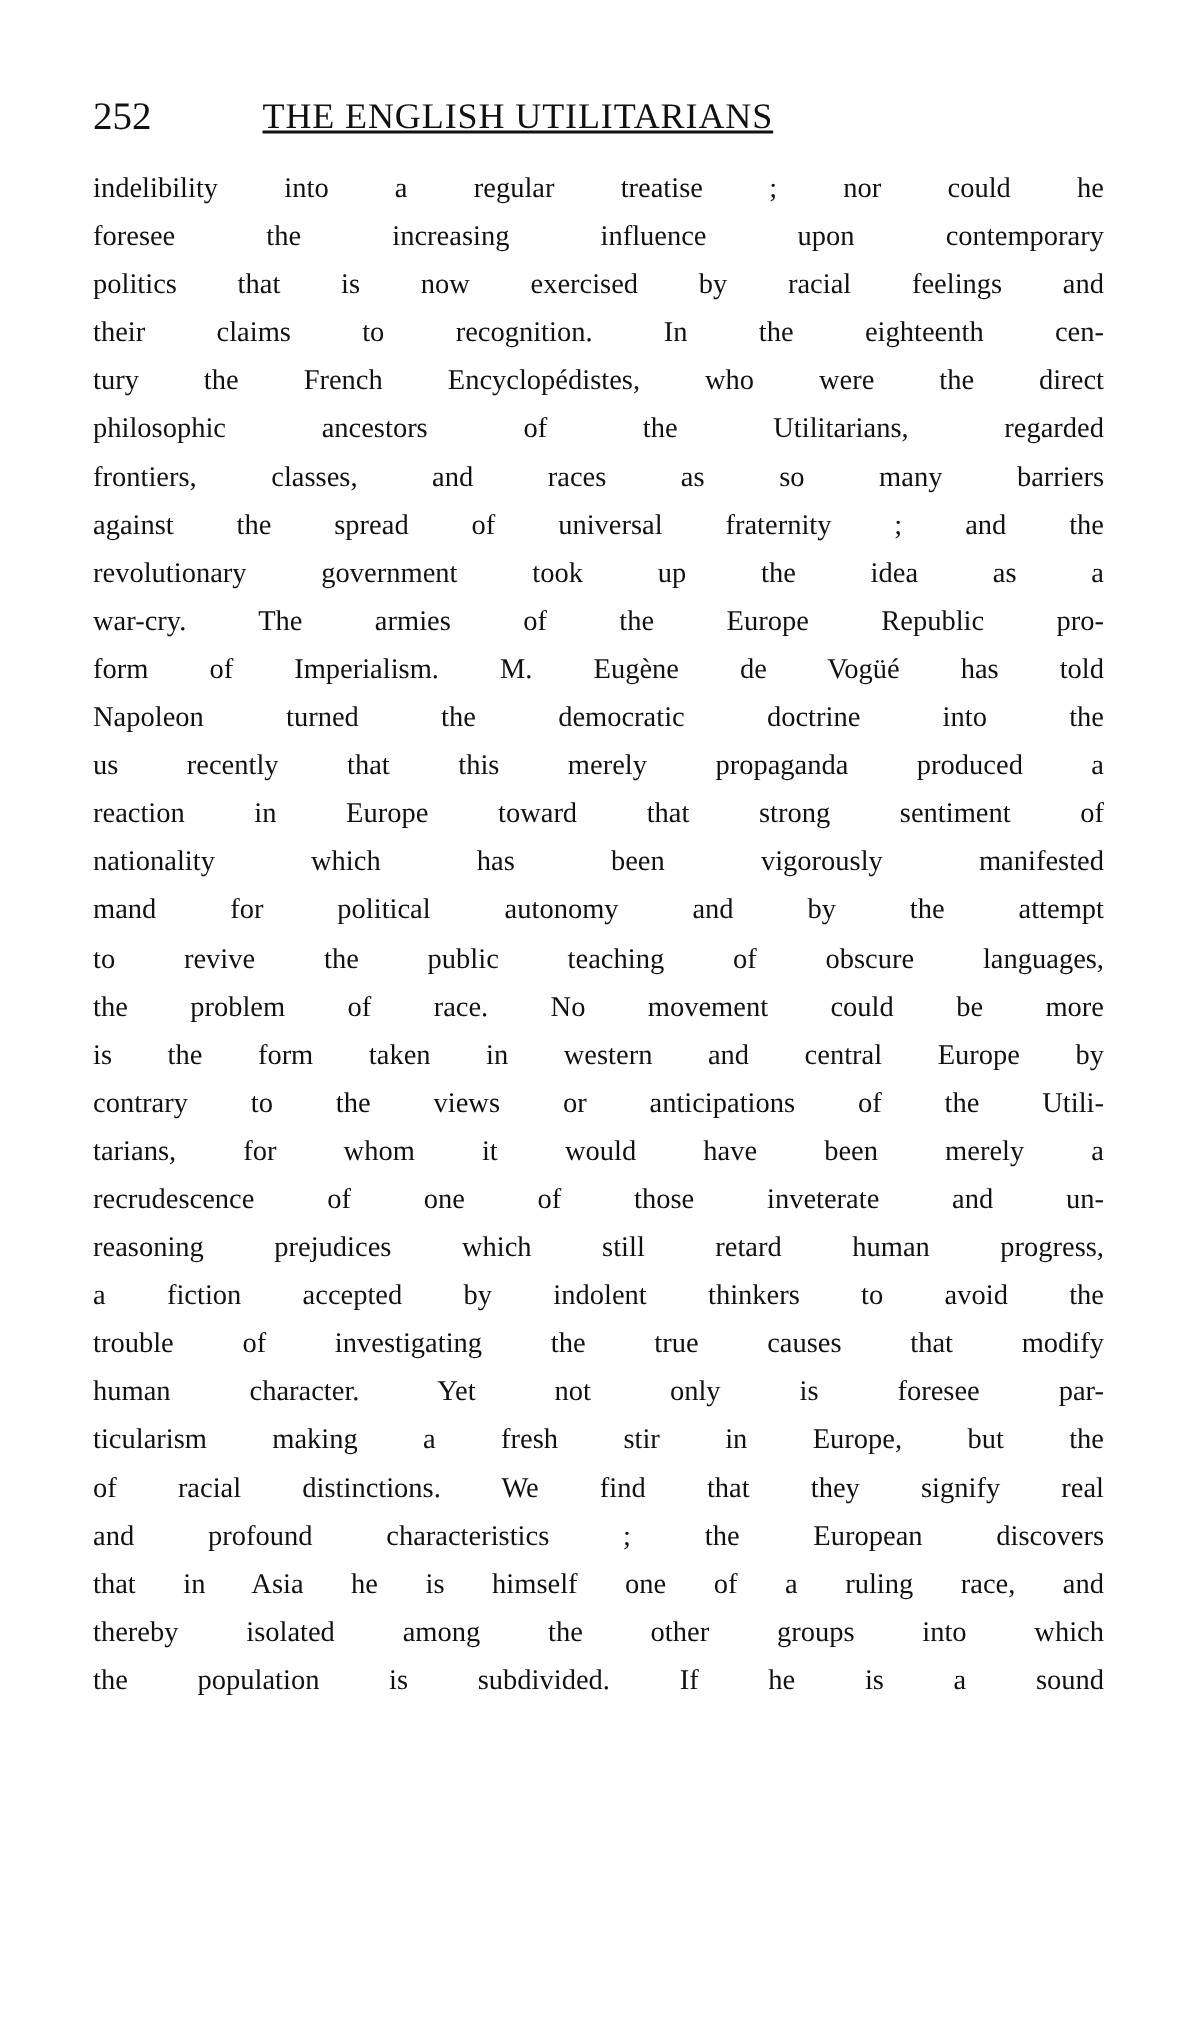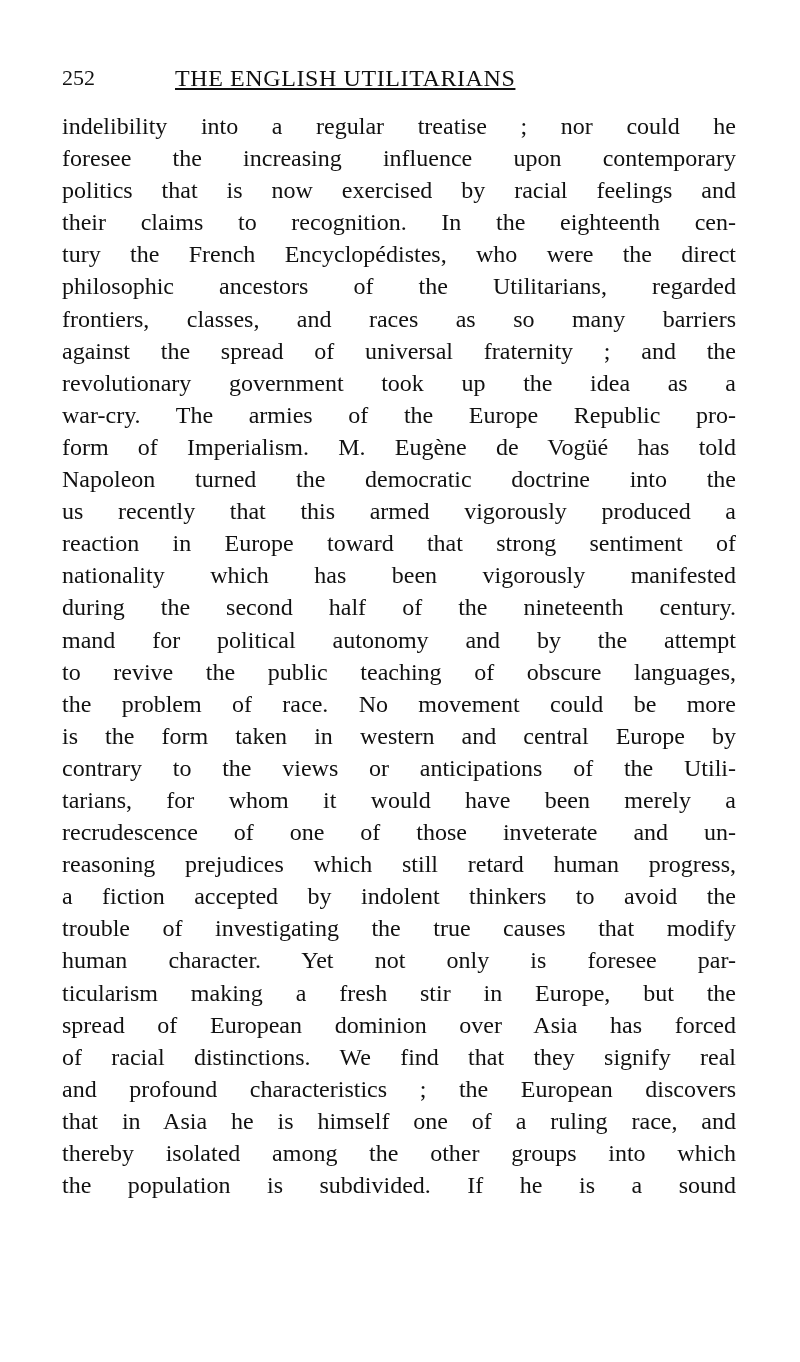--- a/index.html
+++ b/index.html
@@ -24,37 +24,37 @@
     .running-head {
       position: relative;
       height: 40px;
       font-size: 24px;
       line-height: 40px;
     }
     .page-number {
       position: absolute;
       left: 0;
       top: 0;
-      font-size: 22px;
+      font-size: 26px;
     }
     .header-title {
       position: absolute;
       left: 113px;
       top: 0;
       letter-spacing: 0.6px;
       text-decoration: underline;
     }
     .body-text {
       margin-top: 12px;
     }
     .line {
       display: block;
       height: 32.1px;
       line-height: 32.1px;
-      font-size: 24px;
+      font-size: 19px;
       text-align: justify;
       text-align-last: justify;
       white-space: nowrap;
       overflow: visible;
     }
     .line.last {
       text-align-last: justify;
     }
   </style>
 </head>
@@ -71,36 +71,34 @@
     <span class="line">politics that is now exercised by racial feelings and</span>
     <span class="line">their claims to recognition.  In the eighteenth cen-</span>
     <span class="line">tury the French Encyclopédistes, who were the direct</span>
     <span class="line">philosophic ancestors of the Utilitarians, regarded</span>
     <span class="line">frontiers, classes, and races as so many barriers</span>
     <span class="line">against the spread of universal fraternity ;  and the</span>
     <span class="line">revolutionary government took up the idea as a</span>
     <span class="line">war-cry.  The armies of the Europe Republic pro-</span>
     <span class="line">form of Imperialism.  M. Eugène de Vogüé has told</span>
     <span class="line">Napoleon turned the democratic doctrine into the</span>
-    <span class="line">us recently that this armed vigorously produced a</span>
+    <span class="line">us recently that this merely propaganda produced a</span>
     <span class="line">reaction in Europe toward that strong sentiment of</span>
     <span class="line">nationality which has been vigorously manifested</span>
-    <span class="line">during the second half of the nineteenth century.</span>
     <span class="line">mand for political autonomy and by the attempt</span>
     <span class="line">to revive the public teaching of obscure languages,</span>
     <span class="line">the problem of race.  No movement could be more</span>
     <span class="line">is the form taken in western and central Europe by</span>
     <span class="line">contrary to the views or anticipations of the Utili-</span>
     <span class="line">tarians, for whom it would have been merely a</span>
     <span class="line">recrudescence of one of those inveterate and un-</span>
     <span class="line">reasoning prejudices which still retard human progress,</span>
     <span class="line">a fiction accepted by indolent thinkers to avoid the</span>
     <span class="line">trouble of investigating the true causes that modify</span>
     <span class="line">human character.  Yet not only is foresee par-</span>
     <span class="line">ticularism making a fresh stir in Europe, but the</span>
-    <span class="line">spread of European dominion over Asia has forced</span>
     <span class="line">of racial distinctions.  We find that they signify real</span>
     <span class="line">and profound characteristics ;  the European discovers</span>
     <span class="line">that in Asia he is himself one of a ruling race, and</span>
     <span class="line">thereby isolated among the other groups into which</span>
     <span class="line last">the population is subdivided.  If he is a sound</span>
   </div>
 </div>
 
 </body></html>

